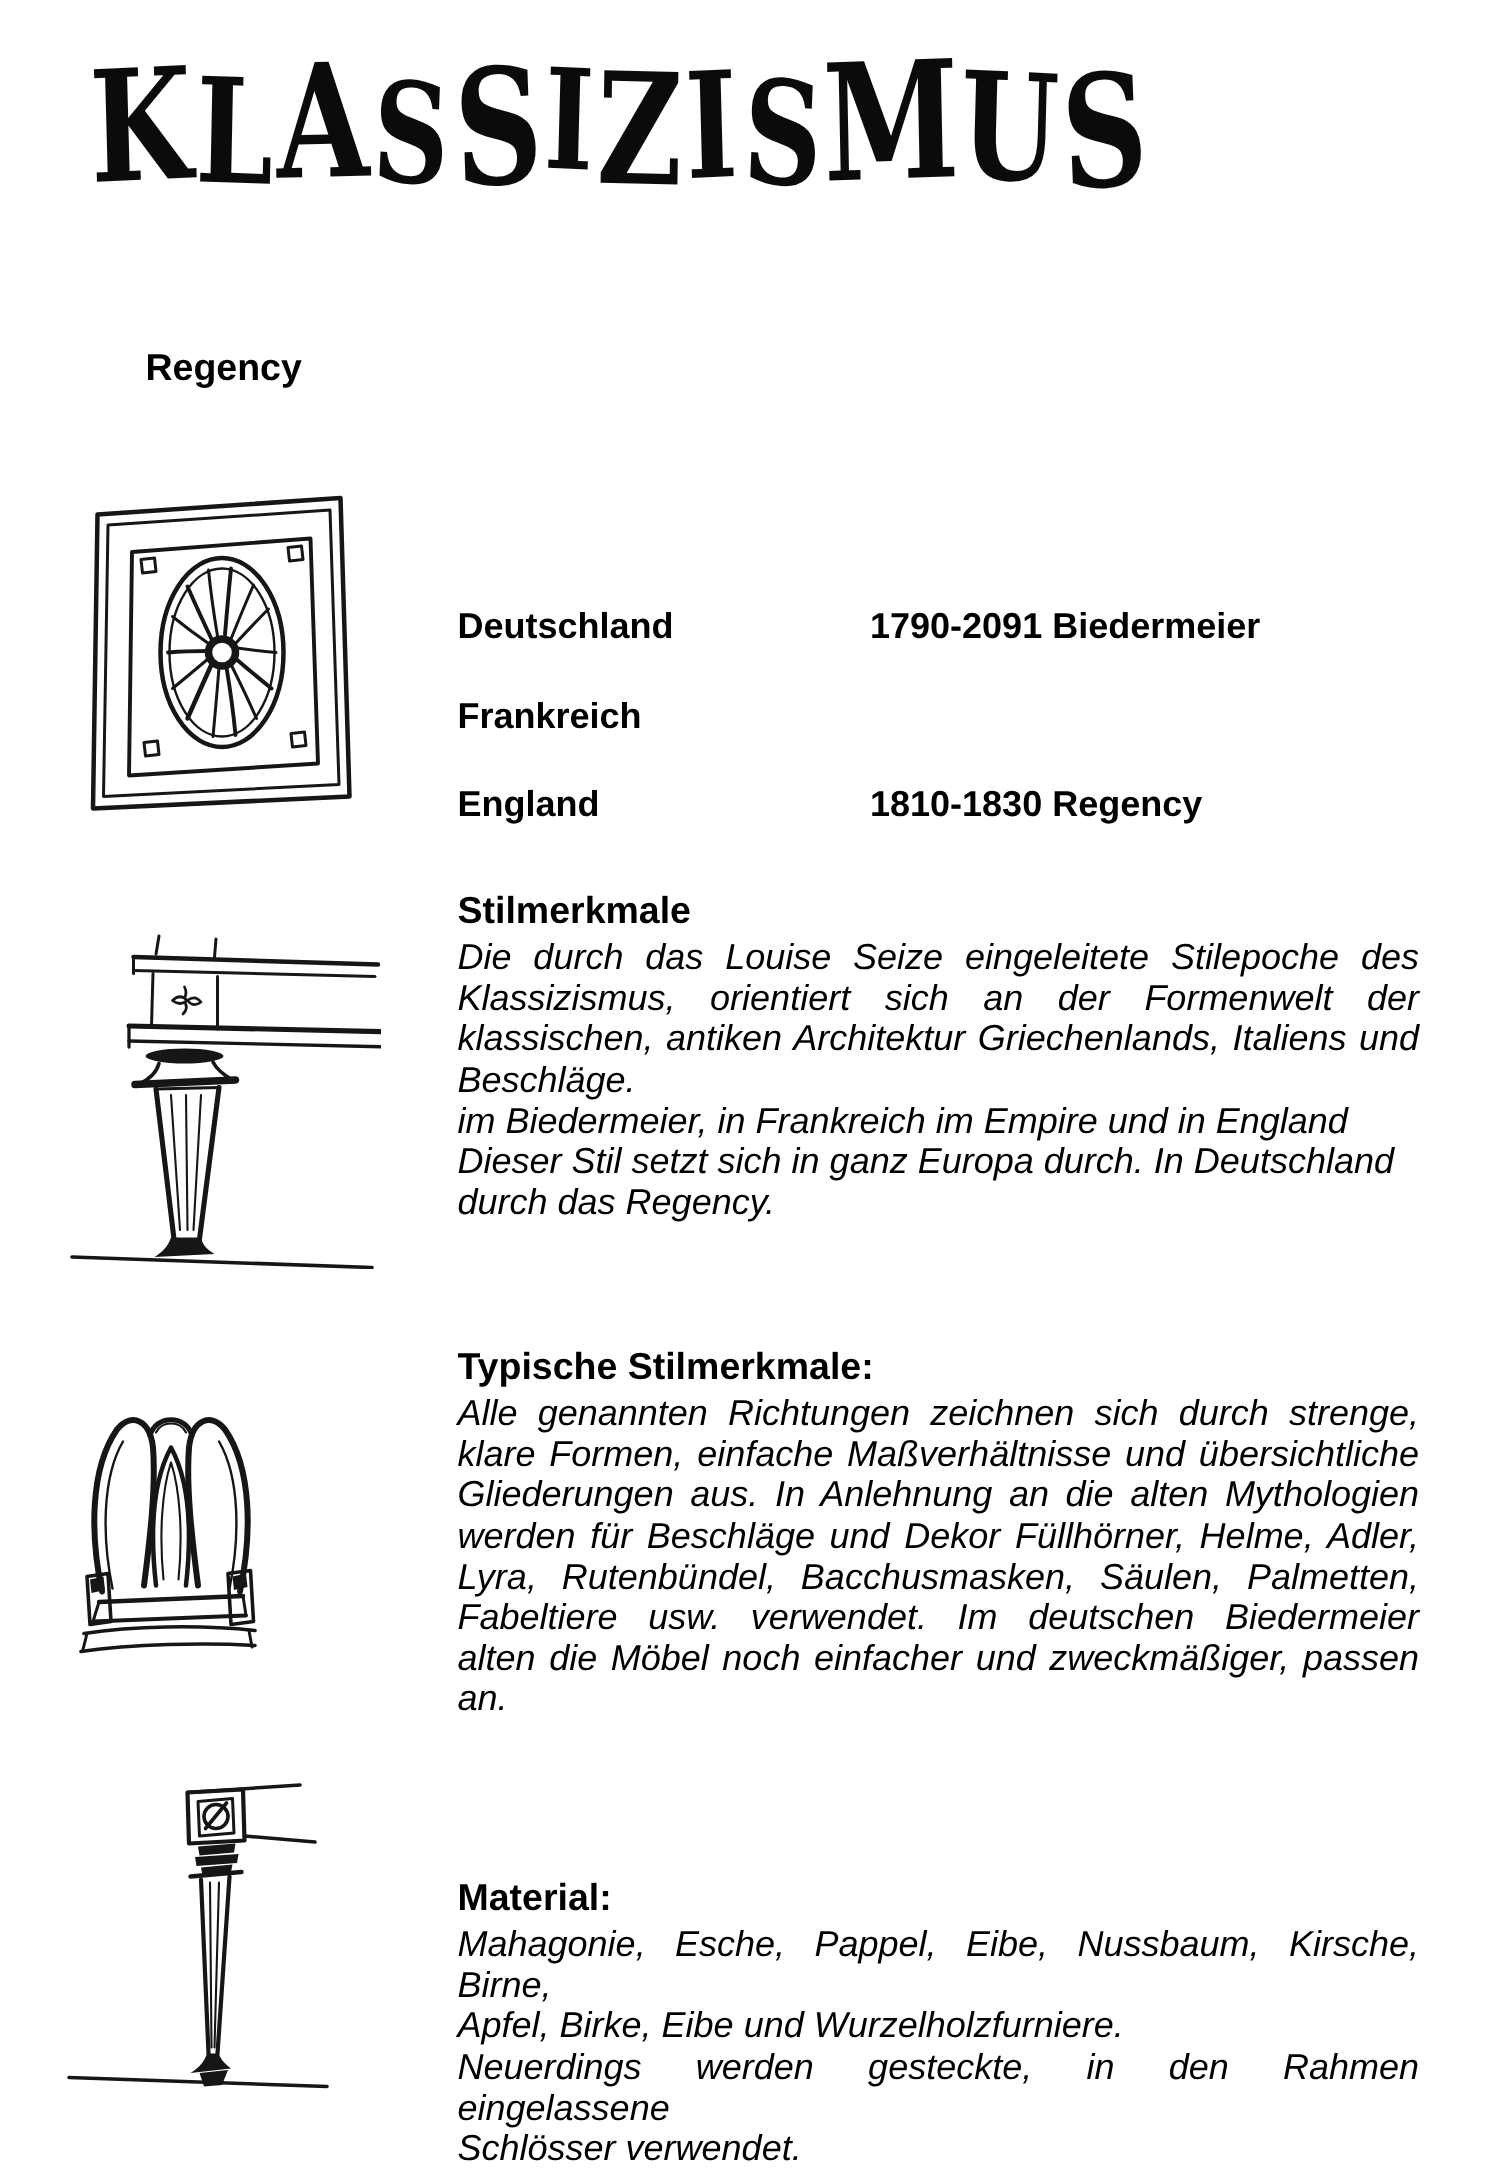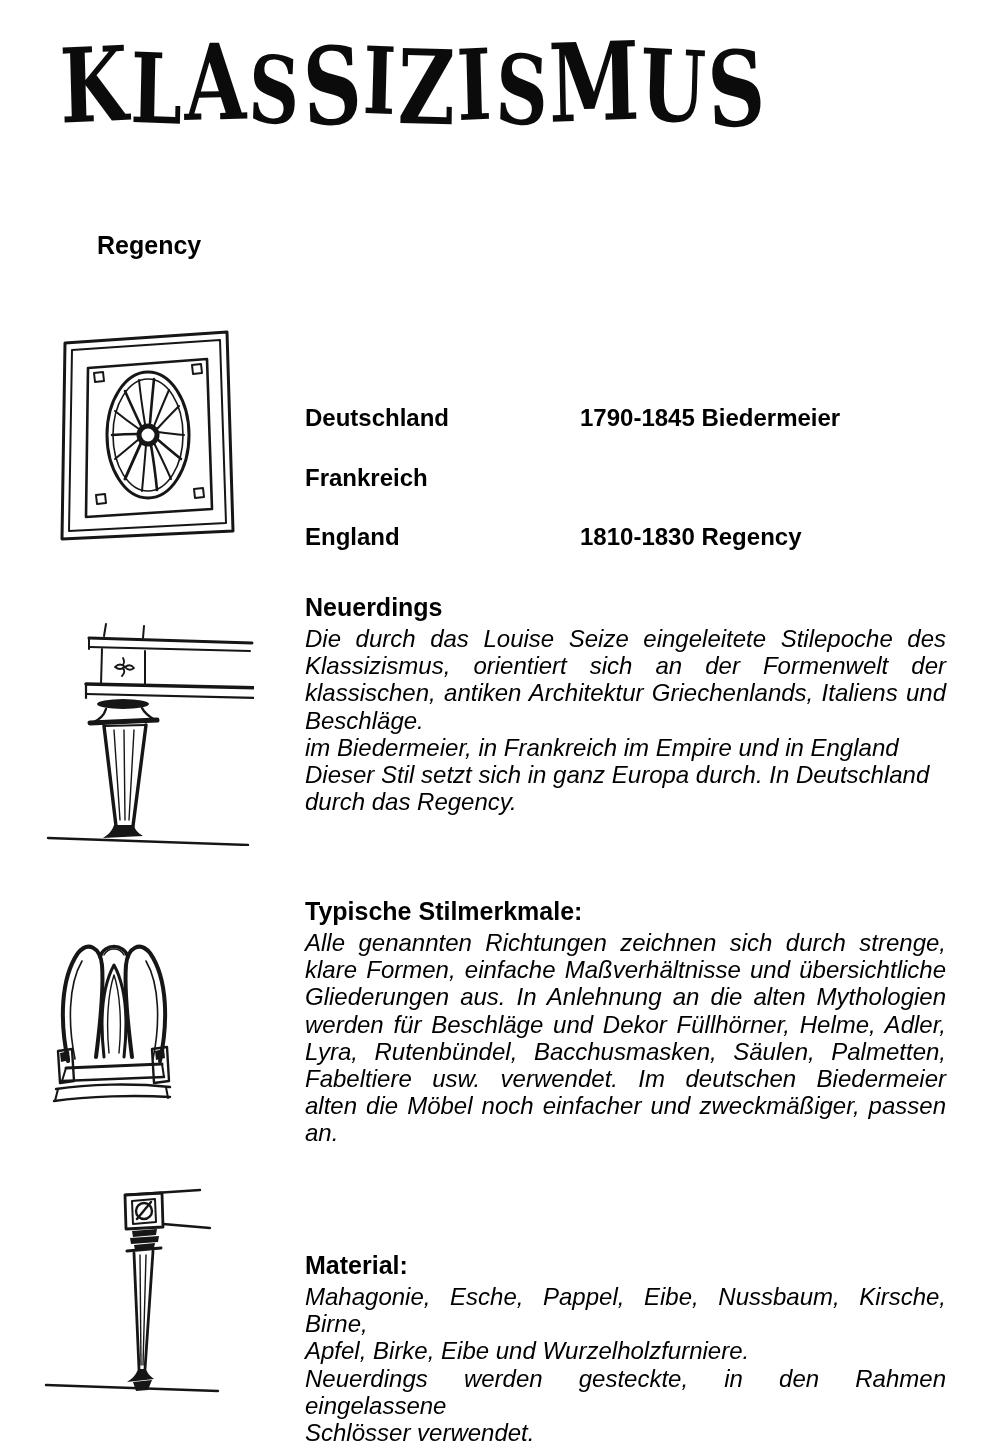--- a/index.html
+++ b/index.html
@@ -74,21 +74,21 @@
     <path d="M90,97 Q86,73 84,53" stroke-width="2"></path>
     <path d="M95,96 Q97,72 99,52" stroke-width="2.6"></path>
     <path d="M99,99 Q107,79 114,63" stroke-width="2"></path>
     <path d="M102,102 Q114,89 124,79" stroke-width="2"></path>
     <circle cx="93" cy="108" r="9" stroke-width="5"></circle>
   </svg>
 
   <div id="styletable">
       <div class="trow">
         <span class="tcountry">Deutschland</span>
-        <span>1790-1845 Biedermeier</span>
+        <span>1790-2091 Biedermeier</span>
       </div>
       <div class="trow">
         <span class="tcountry">Frankreich</span>
       </div>
       <div class="trow">
         <span class="tcountry">England</span>
         <span>1810-1830 Regency</span>
       </div>
     </div>
 
@@ -114,21 +114,21 @@
     <path d="M104,111 L91,212" stroke-width="3.4"></path>
     <path d="M62,112 L104,111" stroke-width="2"></path>
     <path d="M72,116 L78,206" stroke-width="1.4"></path>
     <path d="M82,116 L83,206" stroke-width="1.4"></path>
     <path d="M92,116 L87,206" stroke-width="1.4"></path>
     <path class="fill" d="M72,211 C70,217 66,221 61,224 L101,222 C96,219 93,216 92,211 Z"></path>
     <path d="M6,224 L206,231" stroke-width="2.4"></path>
   </svg>
 
   <div id="sec-entwicklung" class="sec">
-    <div class="sec-h">Neuerdings</div>
+    <div class="sec-h">Stilmerkmale</div>
     <div>
         <div class="line jl">Die durch das Louise Seize eingeleitete Stilepoche des</div>
         <div class="line jl">Klassizismus, orientiert sich an der Formenwelt der</div>
         <div class="line jl">klassischen, antiken Architektur Griechenlands, Italiens und</div>
         <div class="line">Beschläge.</div>
         <div class="line">im Biedermeier, in Frankreich im Empire und in England</div>
         <div class="line">Dieser Stil setzt sich in ganz Europa durch. In Deutschland</div>
         <div class="line">durch das Regency.</div>
       </div>
   </div>

